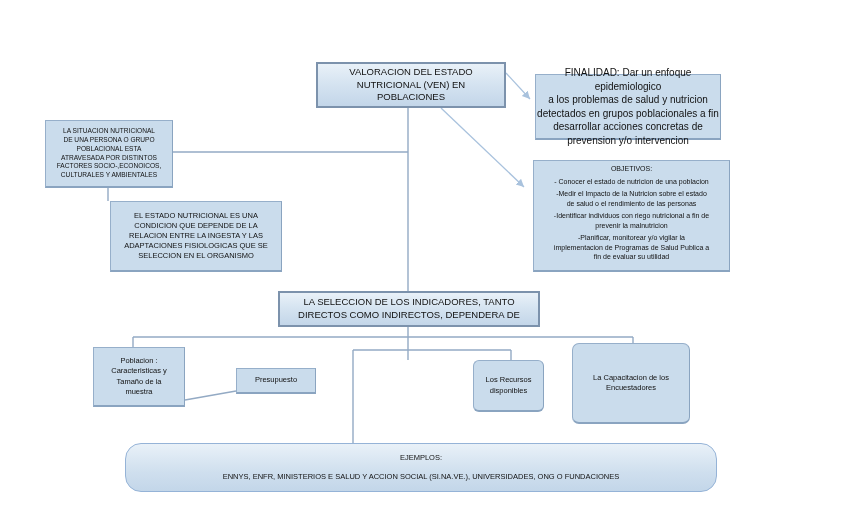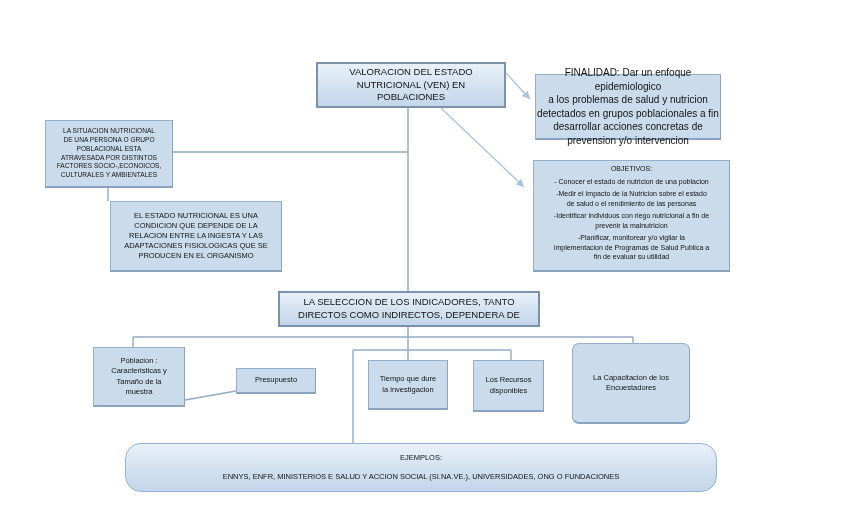--- a/index.html
+++ b/index.html
@@ -33,21 +33,21 @@
   
   #b-valoracion{left:316px;top:62px;width:190px;height:46px;font-size:9.5px;}
   #b-finalidad{left:535px;top:74px;width:186px;height:66px;font-size:10px;}
   #b-objetivos{left:533px;top:160px;width:197px;height:112px;font-size:7px;padding:3px 2px;justify-content:flex-start;}
   #b-situacion{left:45px;top:120px;width:128px;height:68px;font-size:6.6px;}
   #b-estado{left:110px;top:201px;width:172px;height:71px;font-size:7.5px;}
   #b-seleccion{left:278px;top:291px;width:262px;height:36px;font-size:9.5px;}
   #b-poblacion{left:93px;top:347px;width:92px;height:60px;font-size:7.5px;text-align:center;}
   #b-presupuesto{left:236px;top:368px;width:80px;height:26px;font-size:7.5px;}
   #b-tiempo{left:368px;top:360px;width:80px;height:50px;font-size:7.5px;}
-  #b-recursos{left:473px;top:360px;width:71px;height:52px;font-size:7.5px;}
+  #b-recursos{left:473px;top:360px;width:71px;height:52px;font-size:7.5px;border-radius:6px;}
   #b-capacitacion{left:572px;top:343px;width:118px;height:81px;font-size:7.5px;border-radius:7px;}
   #b-ejemplos{left:125px;top:443px;width:592px;height:49px;font-size:7.5px;}
   #b-ejemplos .gap{height:9px;}
   .obj-title{margin-bottom:2px;}
 </style>
 </head>
 <body>
 
 <div class="canvas">
 
@@ -111,43 +111,39 @@
 ATRAVESADA POR DISTINTOS
 FACTORES SOCIO-,ECONOICOS,
 CULTURALES Y AMBIENTALES</span>
   </div>
 
   <div class="box flat" id="b-estado">
     <span class="t">EL ESTADO NUTRICIONAL ES UNA
 CONDICION QUE DEPENDE DE LA
 RELACION ENTRE LA INGESTA Y LAS
 ADAPTACIONES FISIOLOGICAS QUE SE
-PRODUCEN EN EL ORGANISMO</span>
+SELECCION EN EL ORGANISMO</span>
   </div>
 
   <div class="box grad" id="b-seleccion">
     <span class="t">LA SELECCION DE LOS INDICADORES, TANTO
 DIRECTOS COMO INDIRECTOS,  DEPENDERA DE</span>
   </div>
 
   <div class="box flat" id="b-poblacion">
     <span class="t">Poblacion :
 Caracteristicas y
 Tamaño de la
 muestra</span>
   </div>
 
   <div class="box flat" id="b-presupuesto">
     <span class="t">Presupuesto</span>
   </div>
 
-  <div class="box flat" id="b-tiempo">
-    <span class="t">Tiempo que dure
-la investigacion</span>
-  </div>
 
   <div class="box flat" id="b-recursos">
     <span class="t">Los Recursos
 disponibles</span>
   </div>
 
   <div class="box flat" id="b-capacitacion">
     <span class="t">La Capacitacion de los
 Encuestadores</span>
   </div>

